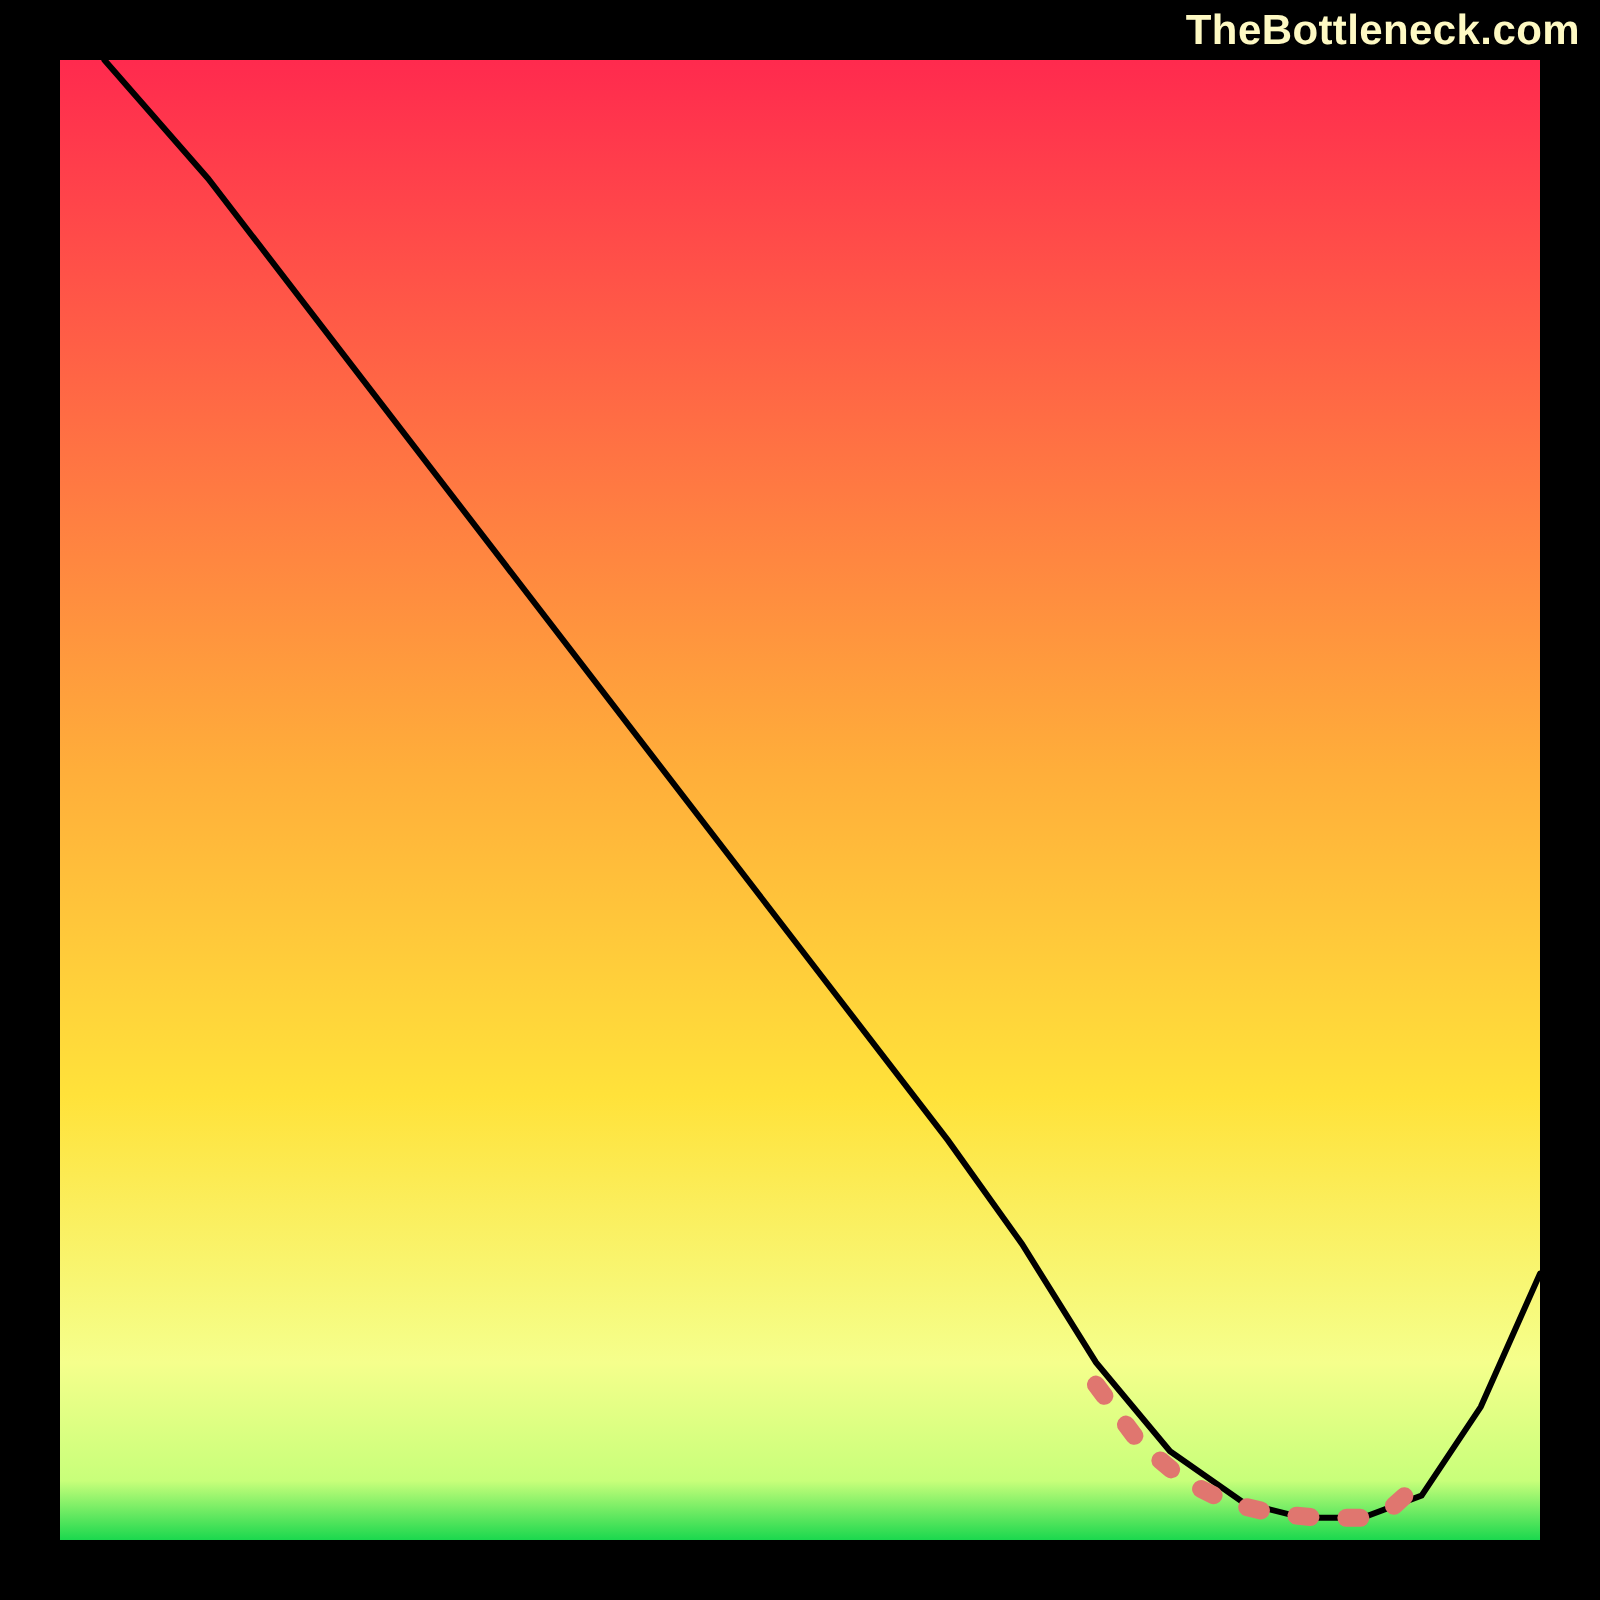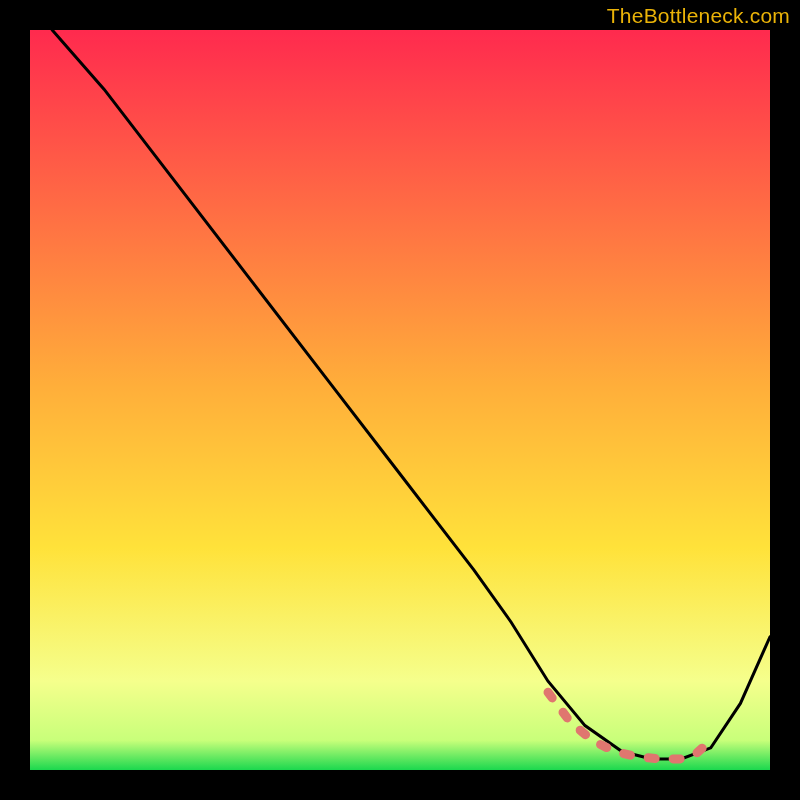--- a/index.html
+++ b/index.html
@@ -16,23 +16,23 @@
     left: 0;
     top: 0;
     width: 800px;
     height: 800px;
     background: #000;
   }
   .watermark {
     position: absolute;
     top: 4px;
     right: 10px;
-    color: #eab308;
+    color: #fef9c3;
     font-size: 21px;
-    font-weight: 400;
+    font-weight: 700;
     letter-spacing: 0.2px;
   }
   .plot {
     position: absolute;
     left: 30px;
     top: 30px;
     width: 740px;
     height: 740px;
   }
   .plot svg {

